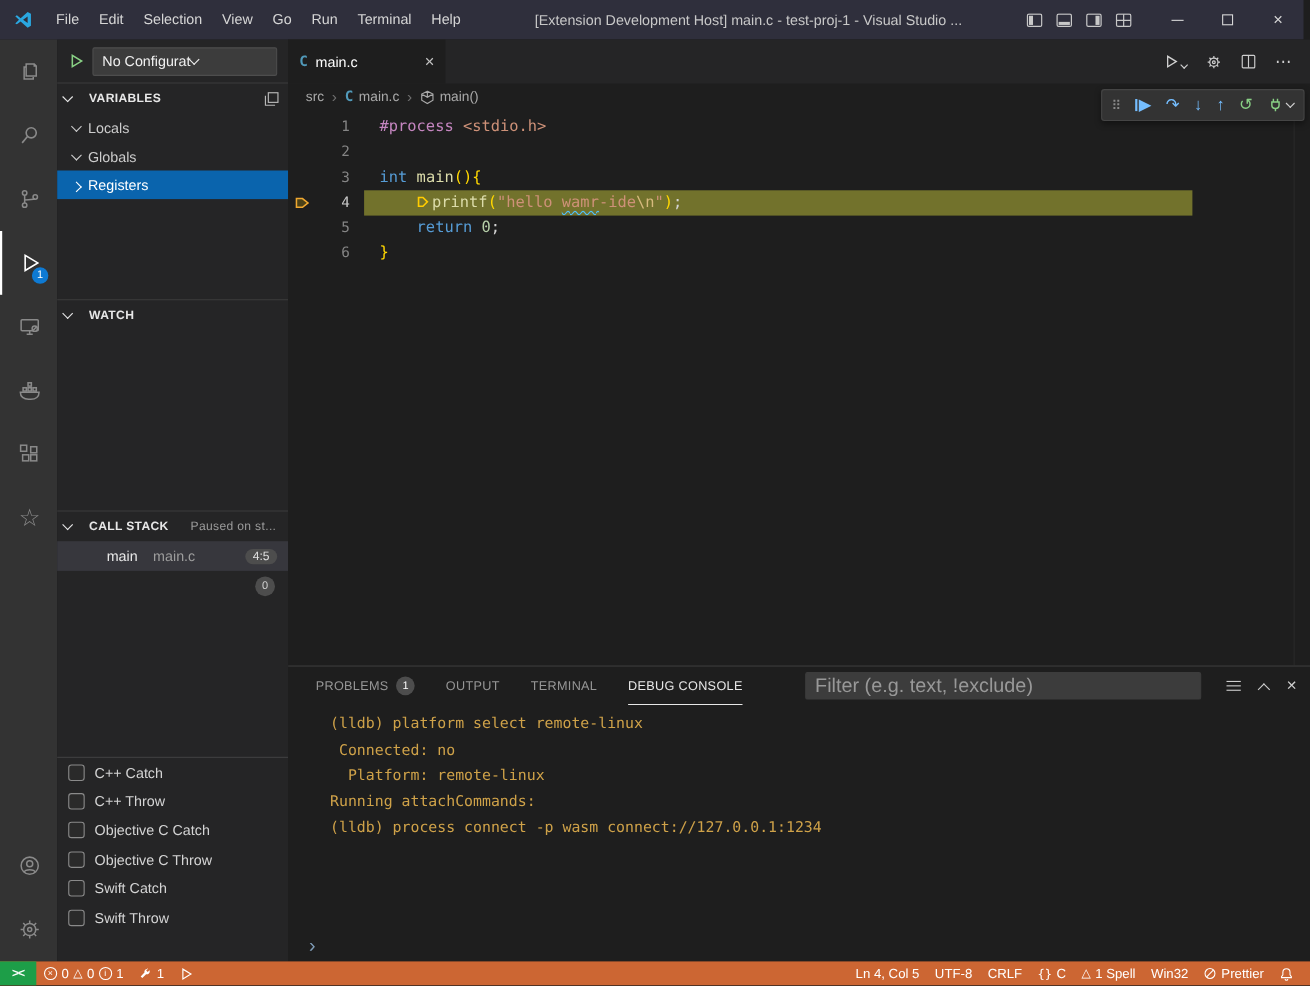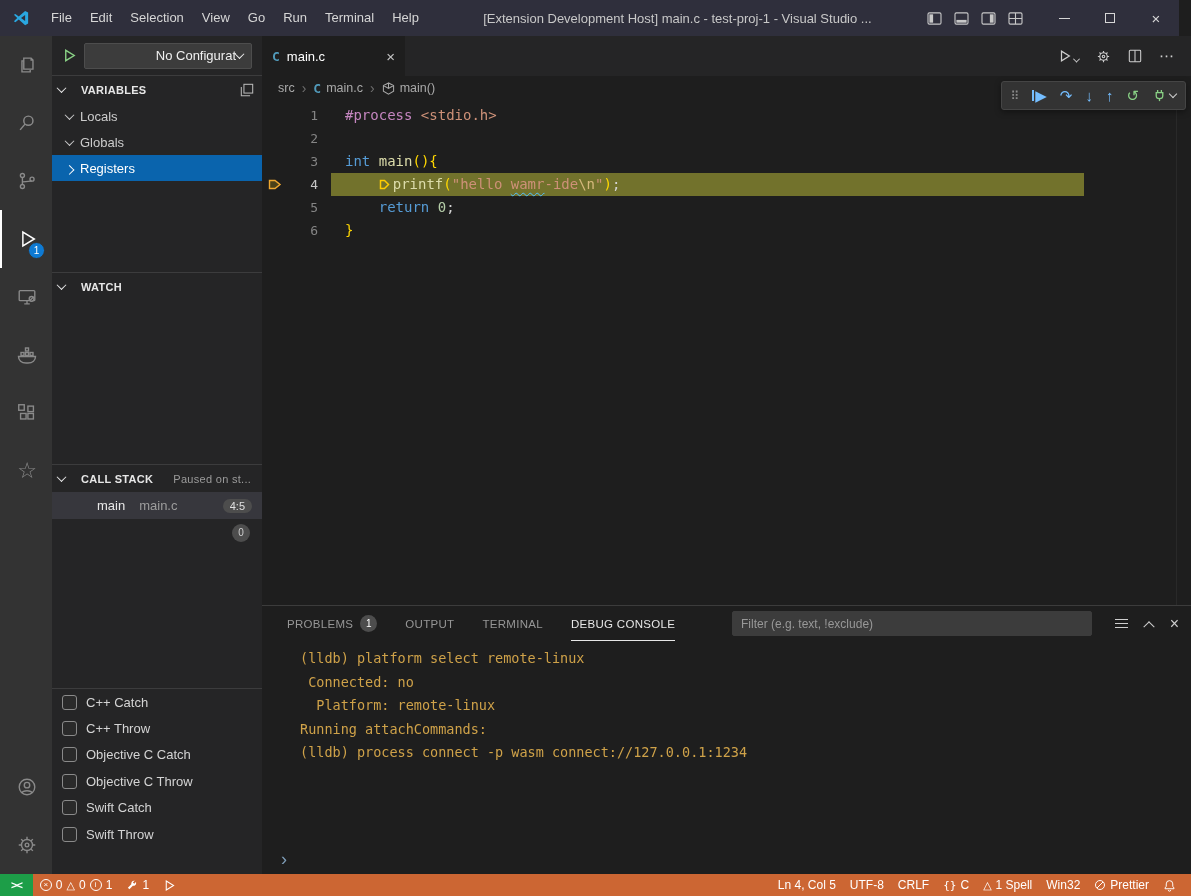--- a/index.html
+++ b/index.html
@@ -2,21 +2,21 @@
 <html><head>
 <meta charset="utf-8">
 <style>
   * { margin:0; padding:0; box-sizing:border-box; }
   html,body { width:1191px; height:896px; }
   body { font-family:"Liberation Sans",sans-serif; font-size:13px; color:#cccccc;
          background:#1e1e1e; overflow:hidden; position:relative; }
   .app { position:absolute; inset:0; }
 
   
-  .titlebar { position:absolute; top:0; left:0; right:12px; height:36px; background:#2f2f3c;
+  .titlebar { position:absolute; top:0; left:0; right:6px; height:36px; background:#2f2f3c;
               display:flex; align-items:center; color:#d6d6d6; }
   .logo { width:42px; display:flex; justify-content:center; align-items:center; }
   .menus { display:flex; height:36px; align-items:center; }
   .menu-item { padding:0 9px; line-height:36px; cursor:default; }
   .tb-title { flex:1; text-align:center; white-space:nowrap; overflow:hidden; font-size:13px; color:#c8c8c8; }
   .win-controls { display:flex; align-items:center; height:36px; }
   .layout-icons { display:flex; gap:12px; align-items:center; margin-right:18px; color:#c8c8c8; }
   .win-btn { width:46px; height:36px; display:flex; align-items:center; justify-content:center; font-size:15px; }
   .min-glyph { width:11px; height:1px; background:#d6d6d6; display:inline-block; }
   .max-glyph { width:10px; height:10px; border:1px solid #d6d6d6; display:inline-block; }
@@ -31,21 +31,21 @@
               background:#0e7ad3; color:#fff; font-size:10px; display:flex; align-items:center;
               justify-content:center; border:1px solid #333333; }
   .ab-bottom { margin-top:auto; }
   .star-glyph { font-size:22px; line-height:1; }
 
   
   .sidebar { position:absolute; left:52px; top:36px; bottom:22px; width:210px; background:#252526;
              display:flex; flex-direction:column; }
   .debug-bar { height:39px; display:flex; align-items:center; padding:0 10px; gap:7px; }
   .config-select { flex:1; height:26px; background:#3c3c3c; border:1px solid #4d4d4d; border-radius:2px;
-                   display:flex; align-items:center; justify-content:flex-end; padding:0 8px;
+                   display:flex; align-items:center; justify-content:flex-start; padding:0 8px;
                    color:#f0f0f0; }
   .chev { width:7px; height:7px; border-right:1.5px solid currentColor; border-bottom:1.5px solid currentColor;
           display:inline-block; }
   .chev.down { transform:rotate(45deg) translate(-1px,-1px); }
   .chev.right { transform:rotate(-45deg) translate(-1px,1px); }
   .section { border-top:1px solid rgba(204,204,204,0.14); display:flex; flex-direction:column; }
   .sec-variables { height:197px; }
   .sec-watch { height:192px; }
   .sec-callstack { height:224px; }
   .sec-breakpoints { flex:1; }
@@ -110,21 +110,21 @@
 
   
   .panel { height:269px; border-top:1px solid #3c3c3c; position:relative; display:flex; flex-direction:column; }
   .panel-header { height:35px; display:flex; align-items:center; padding:0 12px 0 25px; }
   .panel-tab { margin-right:28px; display:flex; align-items:center; gap:7px; height:35px;
                font-size:11.5px; letter-spacing:.3px; color:#969696; }
   .panel-tab.active { color:#e7e7e7; box-shadow:inset 0 -1px 0 #e7e7e7; }
   .ptab-badge { width:17px; height:17px; border-radius:50%; background:#4d4d4d; color:#fff; font-size:10px;
                 display:flex; align-items:center; justify-content:center; }
   .filter-input { position:absolute; left:470px; top:5px; width:360px; height:25px; background:#3c3c3c;
-                  border:1px solid #3c3c3c; border-radius:2px; color:#e0e0e0; padding:0 8px; font-size:12px;
+                  border:1px solid #3c3c3c; border-radius:2px; color:#e0e0e0; padding:0 8px; font-size:18px;
                   font-family:"Liberation Sans",sans-serif; outline:none; }
   .filter-input::placeholder { color:#989898; }
   .panel-icons { margin-left:auto; display:flex; align-items:center; gap:17px; color:#cfcfcf; }
   .lines-glyph { display:inline-block; }
   .lines-glyph i { display:block; width:13px; height:1.5px; background:#cfcfcf; margin:2.5px 0; }
   .chev-up-glyph { width:8px; height:8px; border-left:1.5px solid #cfcfcf; border-top:1.5px solid #cfcfcf;
                    transform:rotate(45deg) translate(2px,2px); display:inline-block; }
   .x-glyph { font-size:16px; }
   .console { font-family:"DejaVu Sans Mono",monospace; font-size:13.5px; color:#cfa249; padding:6px 0 0 38px; }
   .console-line { height:23.5px; line-height:23.5px; white-space:pre; }

